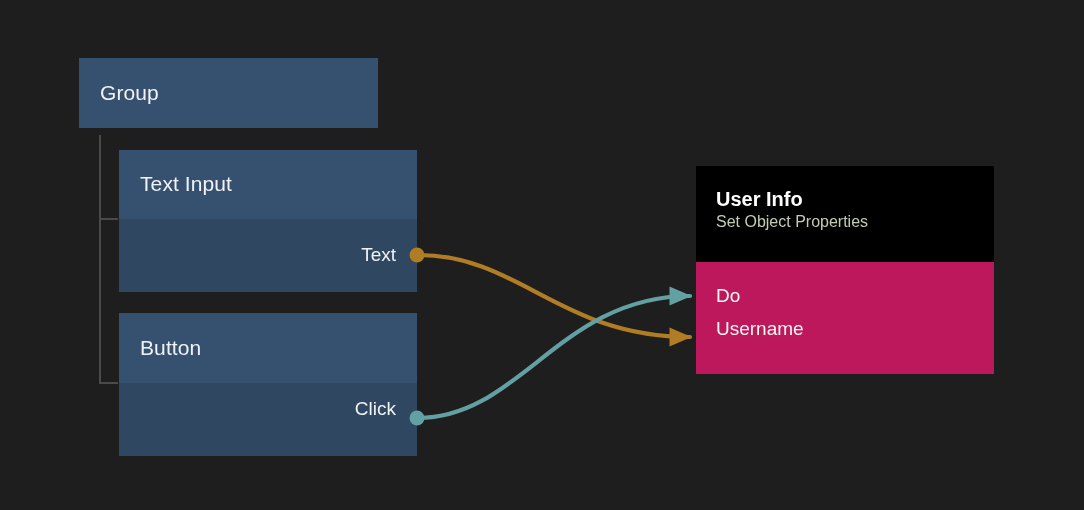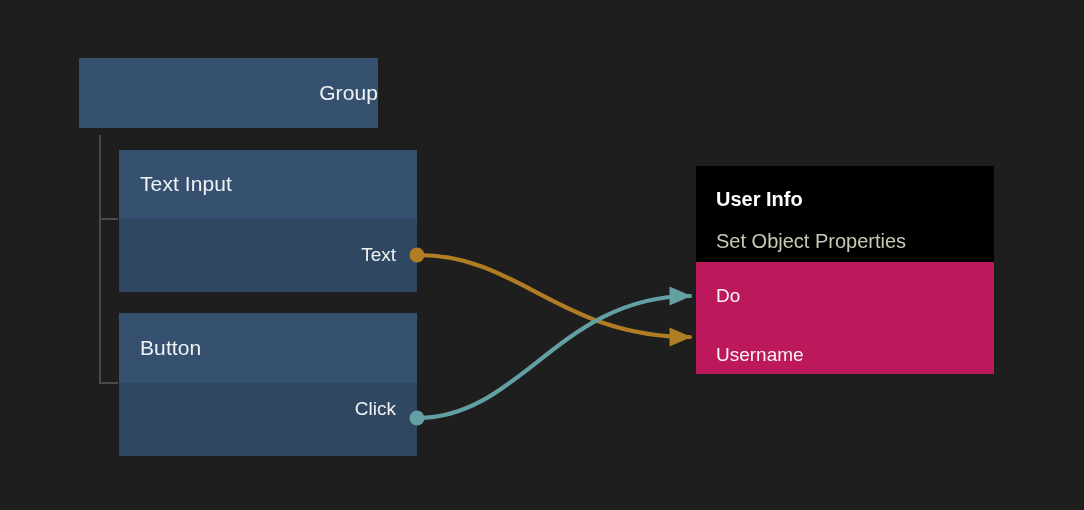--- a/index.html
+++ b/index.html
@@ -61,34 +61,34 @@
     letter-spacing: 0.1px;
     line-height: 1.15;
   }
   .title-bold {
     font-size: 20px;
     font-weight: bold;
     color: #ffffff;
     line-height: 1.18;
   }
   .subtitle {
-    font-size: 20px;
+    font-size: 16px;
     color: #c3cbb4;
     line-height: 1.18;
-    margin-top: 18px;
+    margin-top: 1px;
   }
 
   
   #node-group {
     left: 79px;
     top: 58px;
     width: 299px;
     height: 70px;
   }
-  #node-group .node-header { height: 70px; text-align: right; }
+  #node-group .node-header { height: 70px; }
 
   
   #node-text-input {
     left: 119px;
     top: 150px;
     width: 298px;
     height: 142px;
   }
   #node-text-input .node-header { height: 69px; }
   #node-text-input .node-body   { height: 73px; }
@@ -203,17 +203,17 @@
     <div class="pin-dot pin-teal" style="left:298px; top:105px;"></div>
   </div>
 
   <div class="node node-green" id="node-user-info">
     <div class="node-header">
       <div class="title-bold">User Info</div>
       <div class="subtitle">Set Object Properties</div>
     </div>
     <div class="node-body">
       <div class="port-in" style="top:34px;">Do</div>
-      <div class="port-in" style="top:93px;text-align:right;">Username</div>
+      <div class="port-in" style="top:67px;text-align:right;">Username</div>
     </div>
   </div>
 
 </div>
 
 </body></html>

